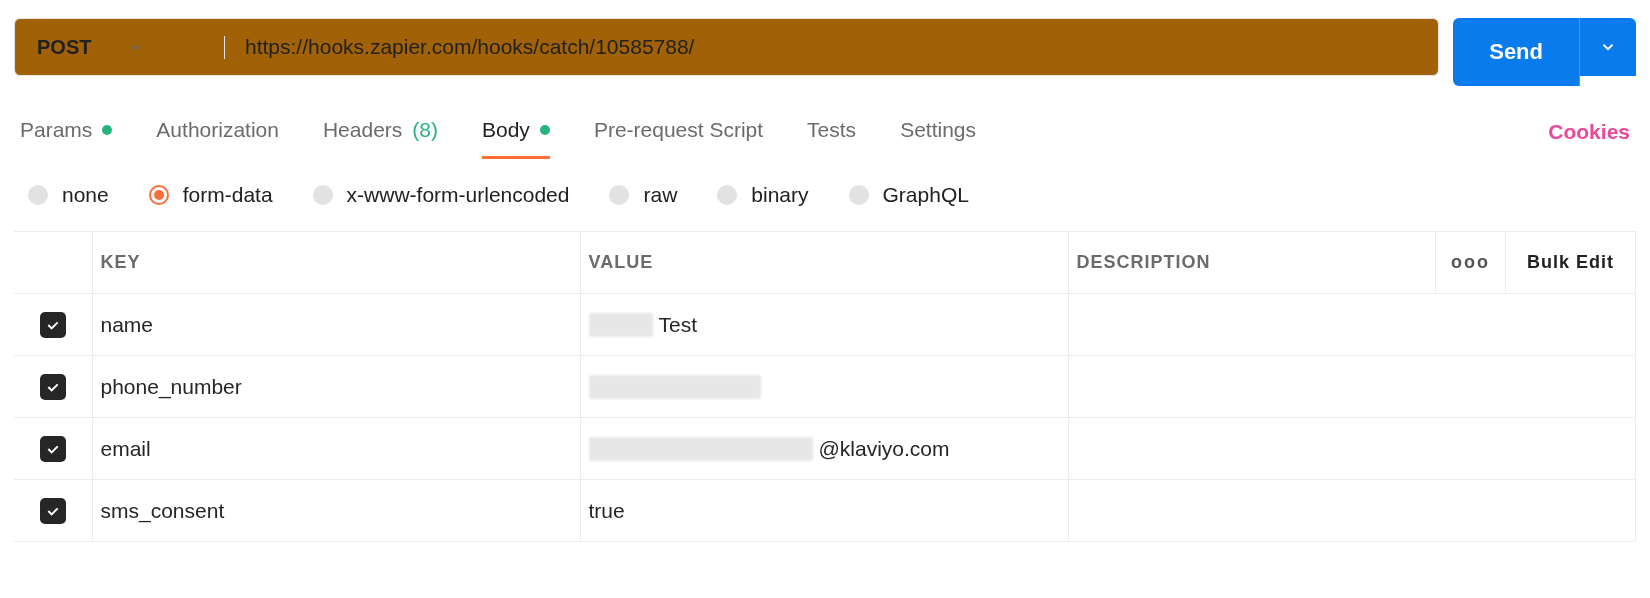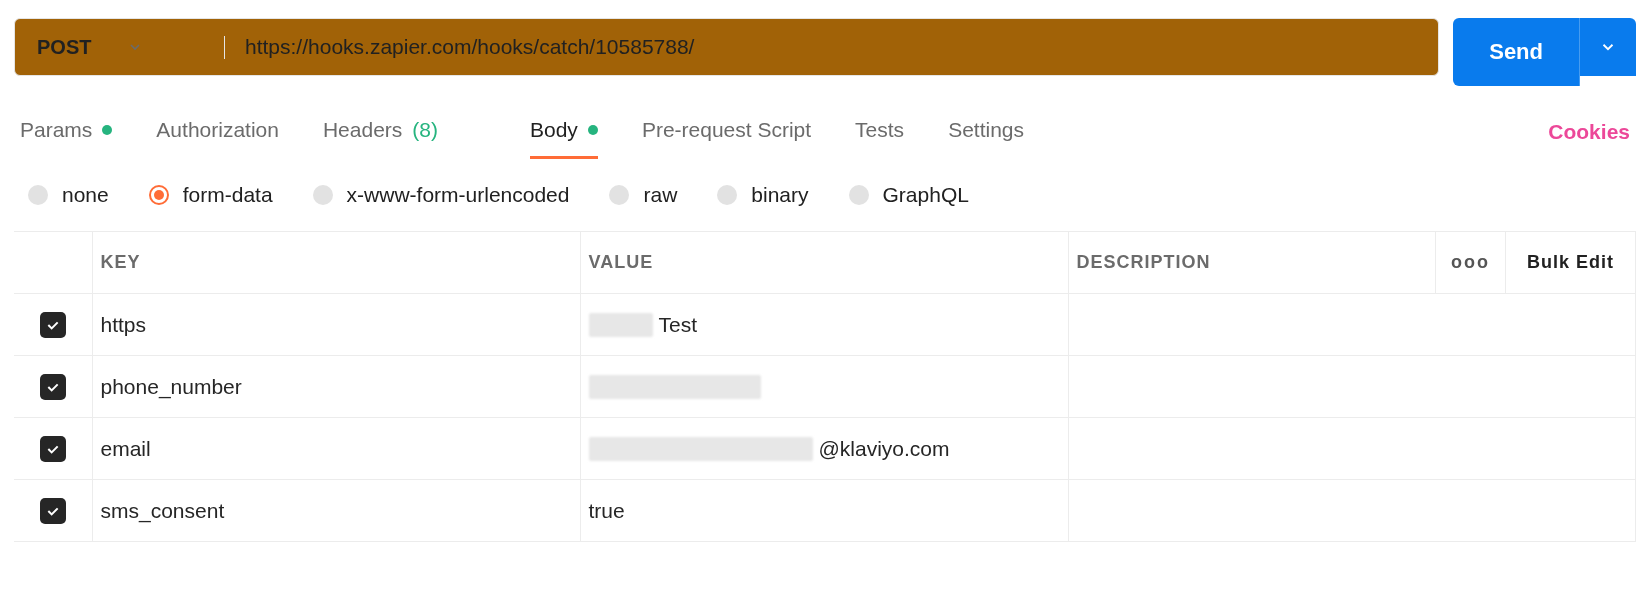--- a/index.html
+++ b/index.html
@@ -73,21 +73,21 @@
   }
   .tab {
     margin-right: 44px;
     padding-bottom: 14px;
     font-size: 21px;
     color: #6b6b6b;
     cursor: pointer;
     display: flex; align-items: center; gap: 10px;
     border-bottom: 3px solid transparent;
   }
-  .tab.active { color: #212121; border-bottom-color: #ff6c37; margin-left: 48px; }
+  .tab.active { color: #212121; border-bottom-color: #ff6c37; }
   .tab .dot-ind { width: 10px; height: 10px; border-radius: 50%; background: #26b47f; display:inline-block; }
   .tab .count { color: #26b47f; }
   .cookies-link { margin-left: auto; color: #ec4899; font-weight: 700; font-size: 21px; cursor: pointer; padding-bottom: 14px; }
 
   
   .body-types {
     display: flex;
     gap: 40px;
     align-items: center;
     padding: 24px 6px 24px 14px;
@@ -230,21 +230,21 @@
       <th class="col-bulk">Bulk Edit</th>
     </tr>
   </thead>
   <tbody>
       <tr>
         <td class="col-check"><span class="chk">
             <svg width="16" height="16" viewBox="0 0 24 24" fill="none" stroke-width="3">
               <polyline points="5 12 10 17 19 8"></polyline>
             </svg>
           </span></td>
-        <td>https</td>
+        <td>name</td>
         <td>
           <span class="val-cell">
             <span class="redact" style="width: 64px;"></span>
             <span>Test</span>
           </span>
         </td>
         <td colspan="3"></td>
       </tr>
       <tr>
         <td class="col-check"><span class="chk">

